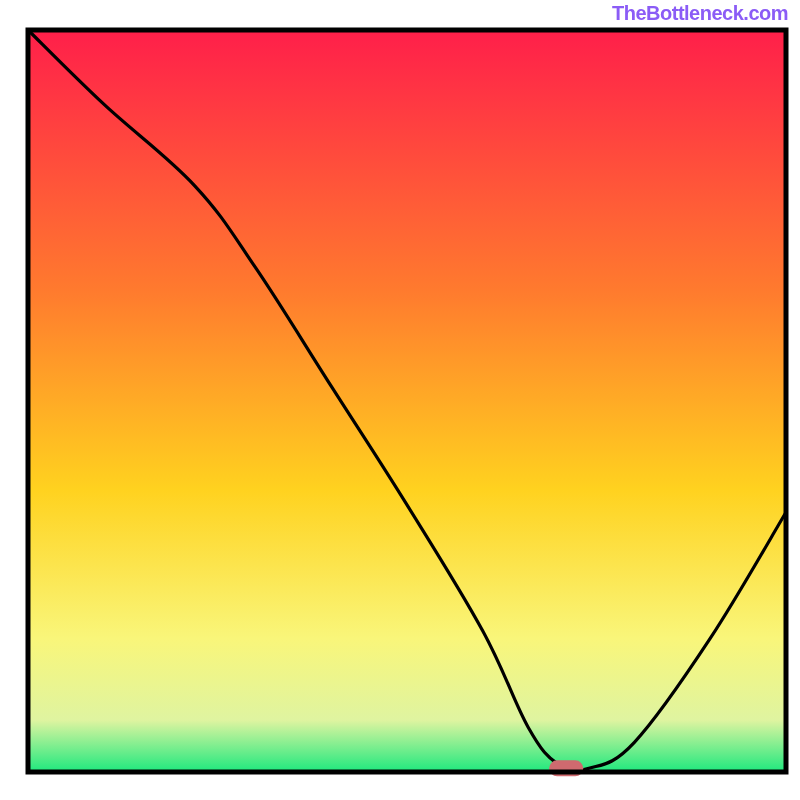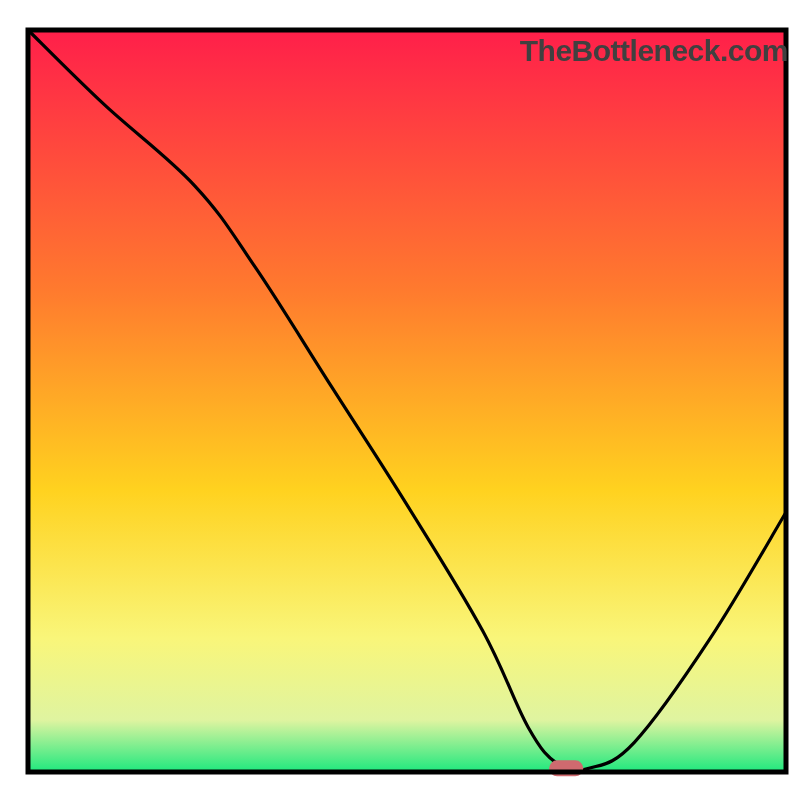--- a/index.html
+++ b/index.html
@@ -12,26 +12,25 @@
   }
   .chart-container {
     position: relative;
     width: 800px;
     height: 800px;
   }
   .watermark {
     position: absolute;
     top: 2px;
     right: 12px;
-    font-size: 30px;
+    font-size: 20px;
     font-weight: bold;
-    color: #404040;
+    color: #8b5cf6;
     letter-spacing: -0.5px;
     z-index: 10;
-    margin-top: 32px;
   }
   svg.plot {
     display: block;
     width: 800px;
     height: 800px;
   }
 </style>
 </head>
 <body>
 

